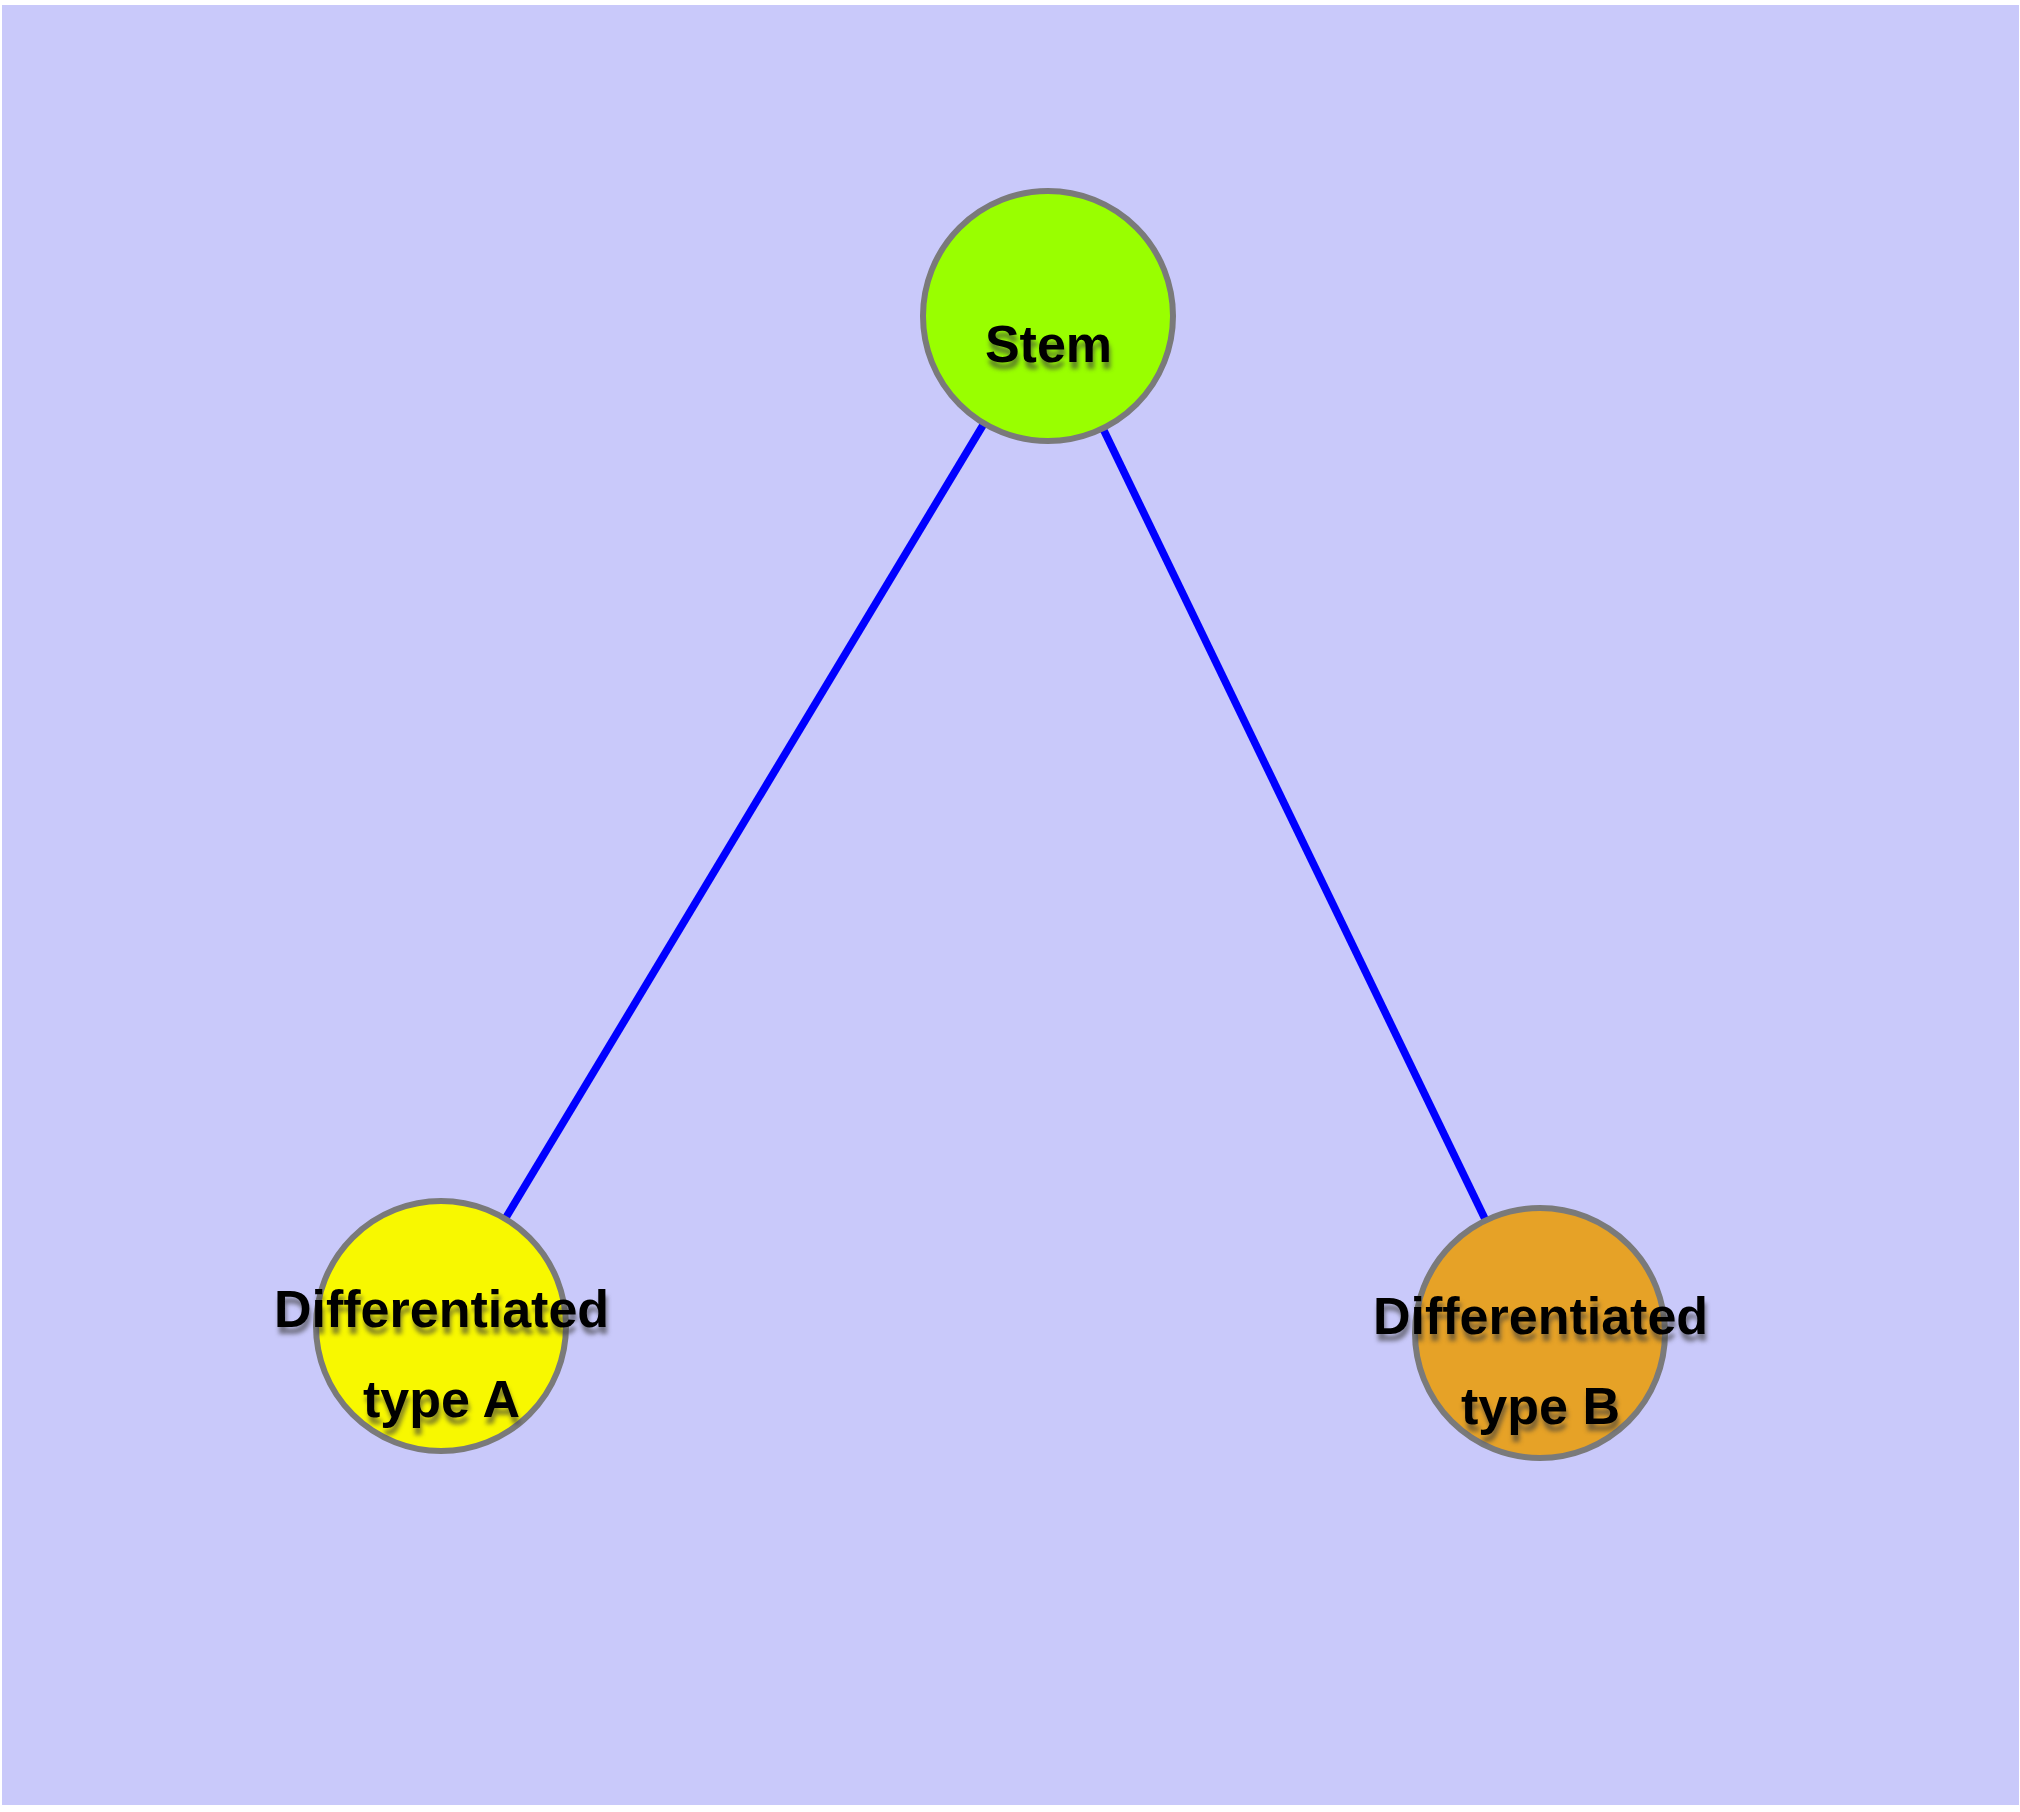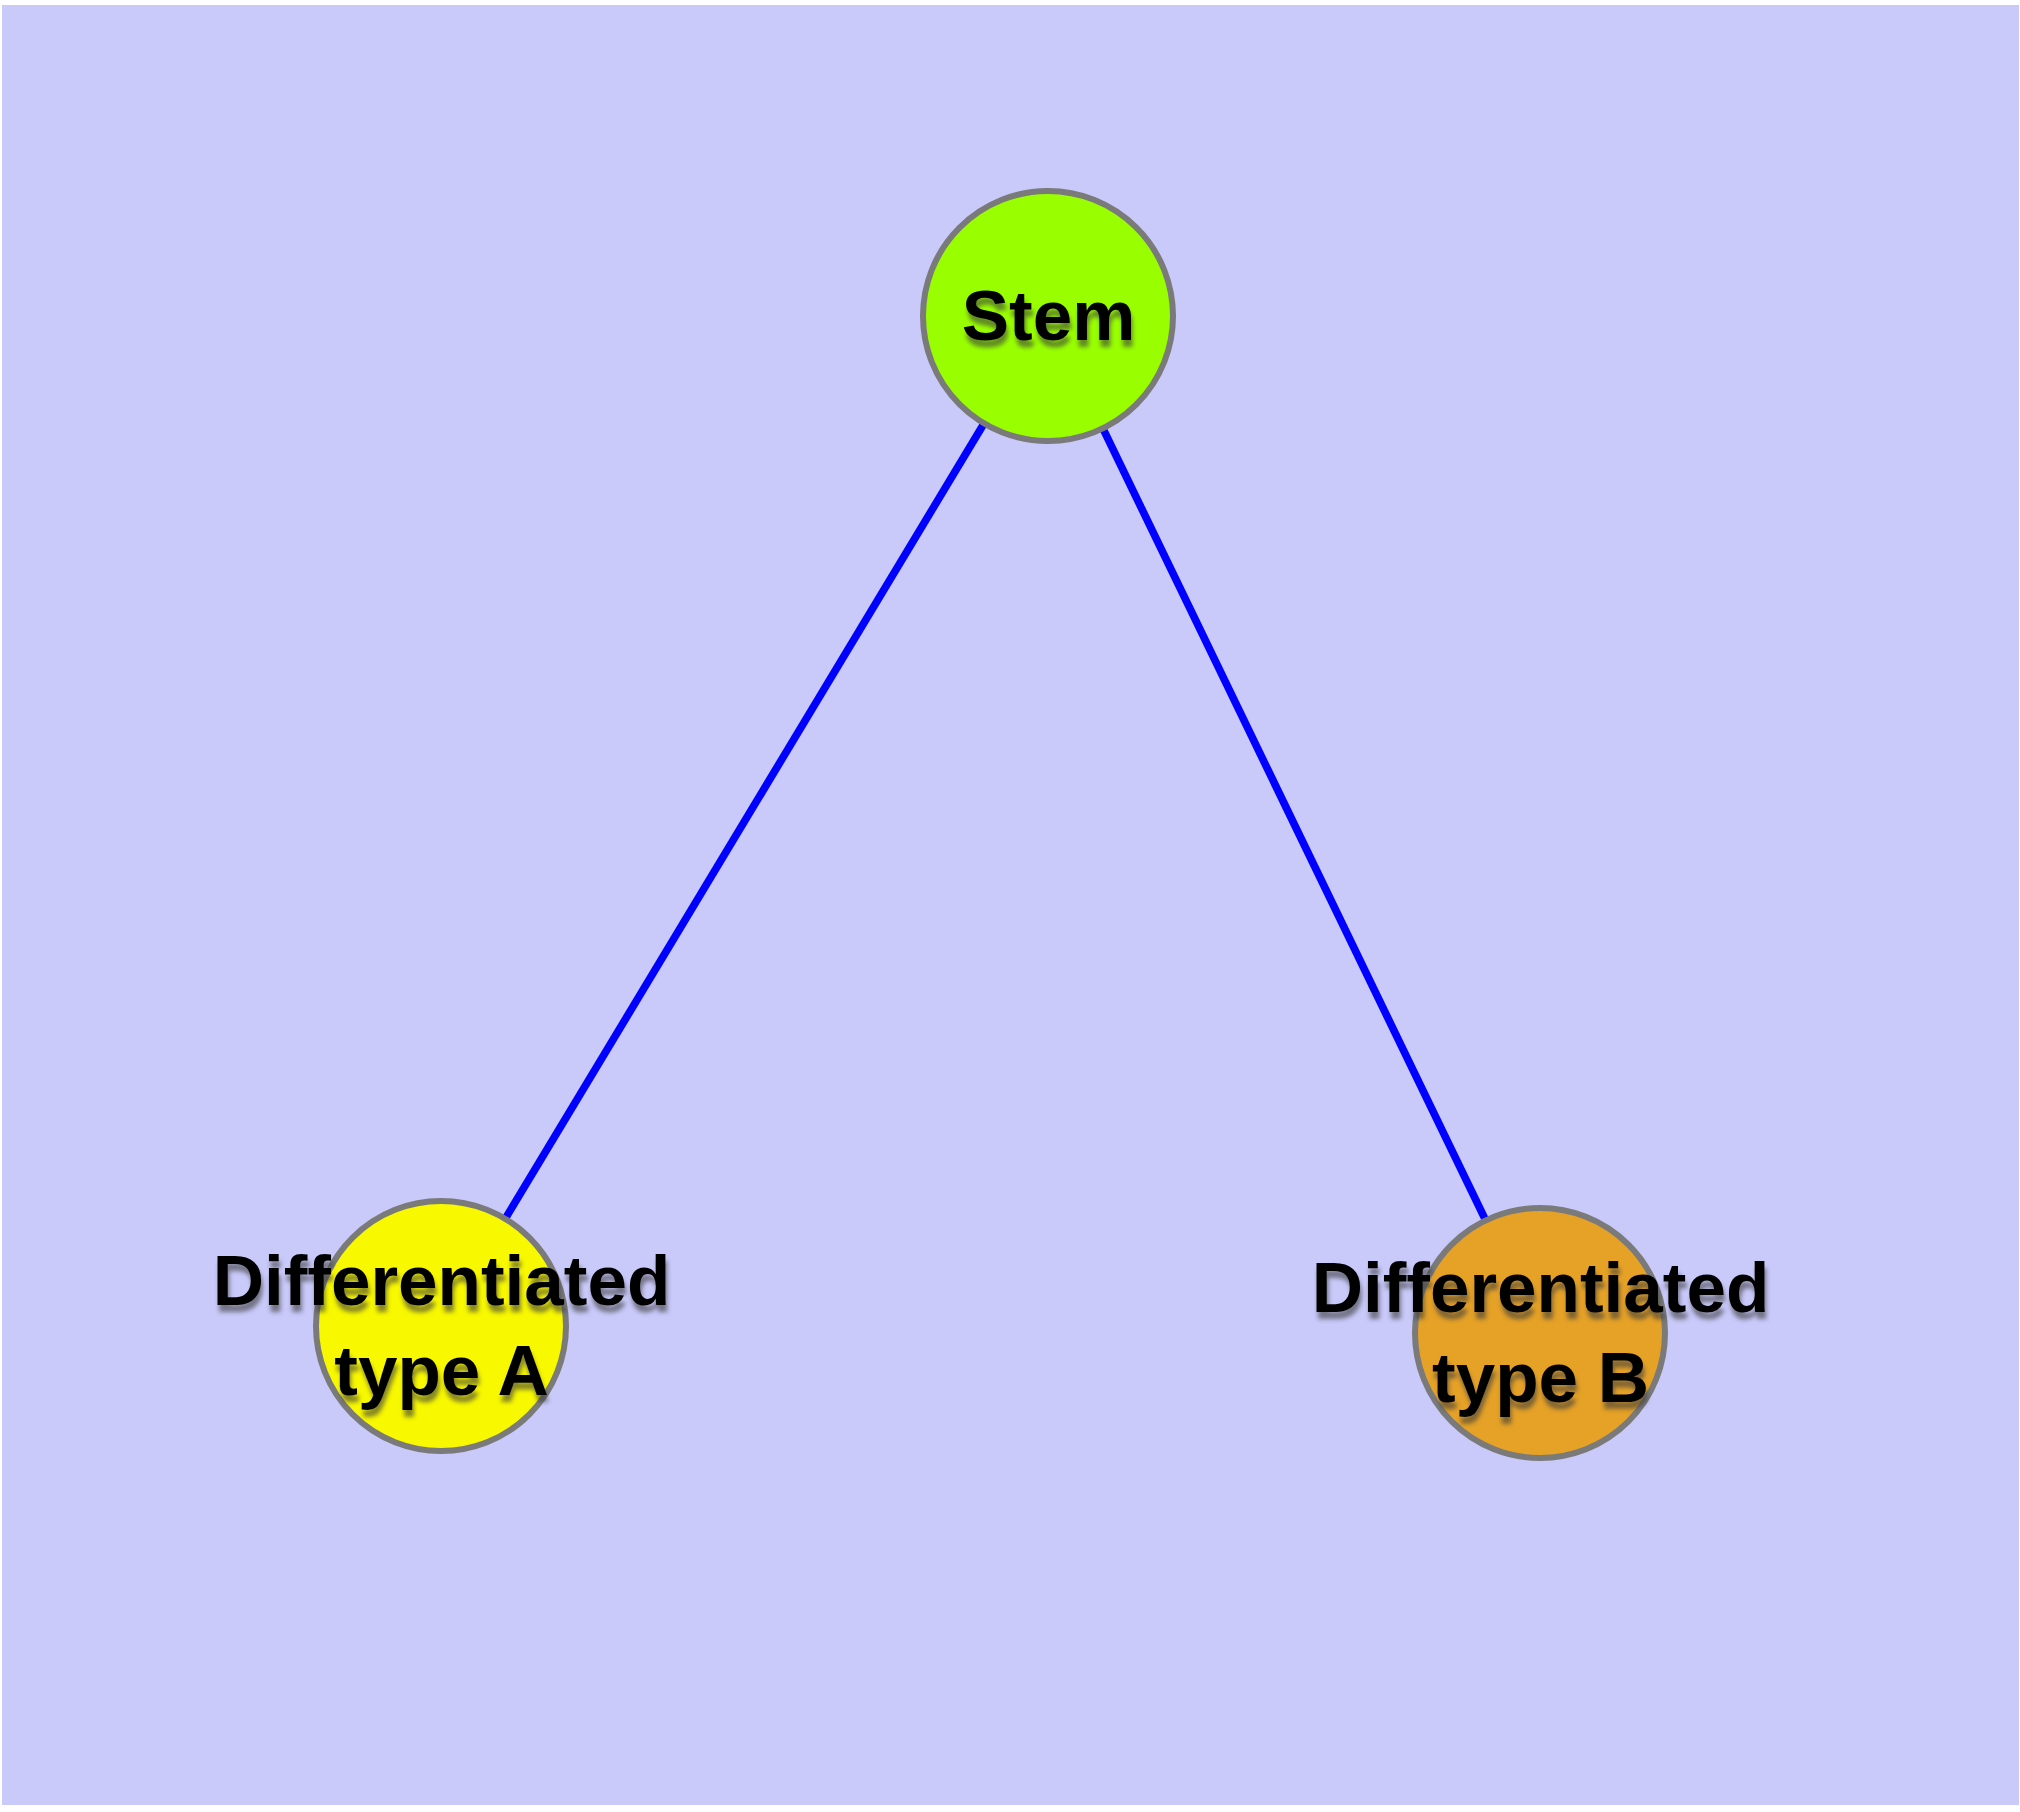--- a/index.html
+++ b/index.html
@@ -39,27 +39,28 @@
     border-radius: 50%;
     
   }
   .node-label {
     position: absolute;
     width: 1187px;
     margin-left: -593px;
     transform: translateY(-50%);
     text-align: center;
     font-weight: bold;
-    font-size: 71px;
+    font-size: 52px;
     line-height: 90px;
     color: #000000;
     letter-spacing: 0px;
     text-shadow: 1.7px 6.8px 4.2px rgba(60, 60, 60, 0.6);
     white-space: nowrap;
     pointer-events: none;
+    margin-top: 28px;
   }
   .node-label .label-line {
     display: block;
   }
   .label-line:empty {
     display: none;
   }
 </style>
 </head>
 <body>

